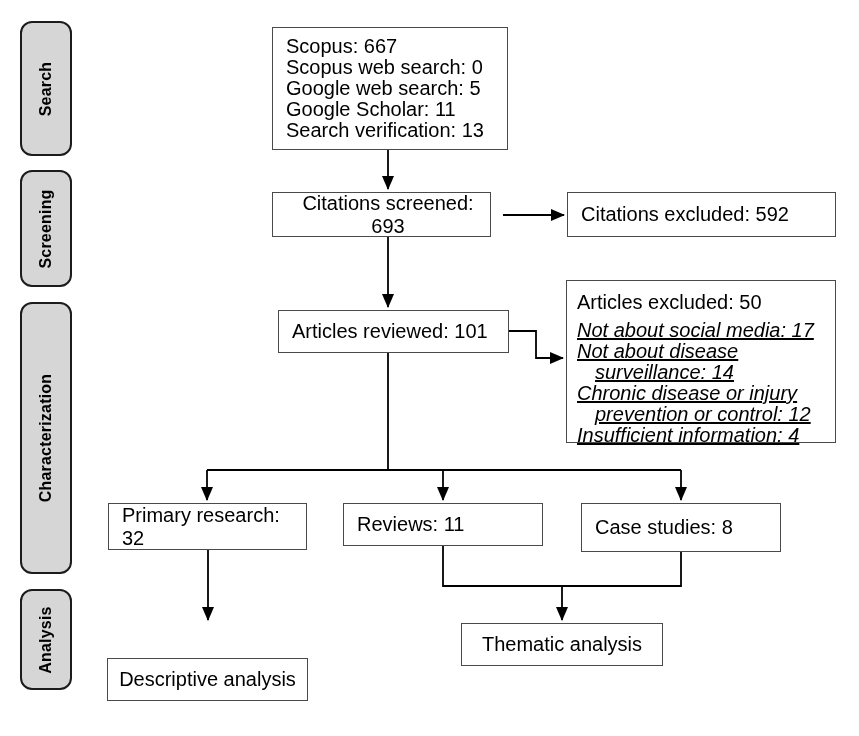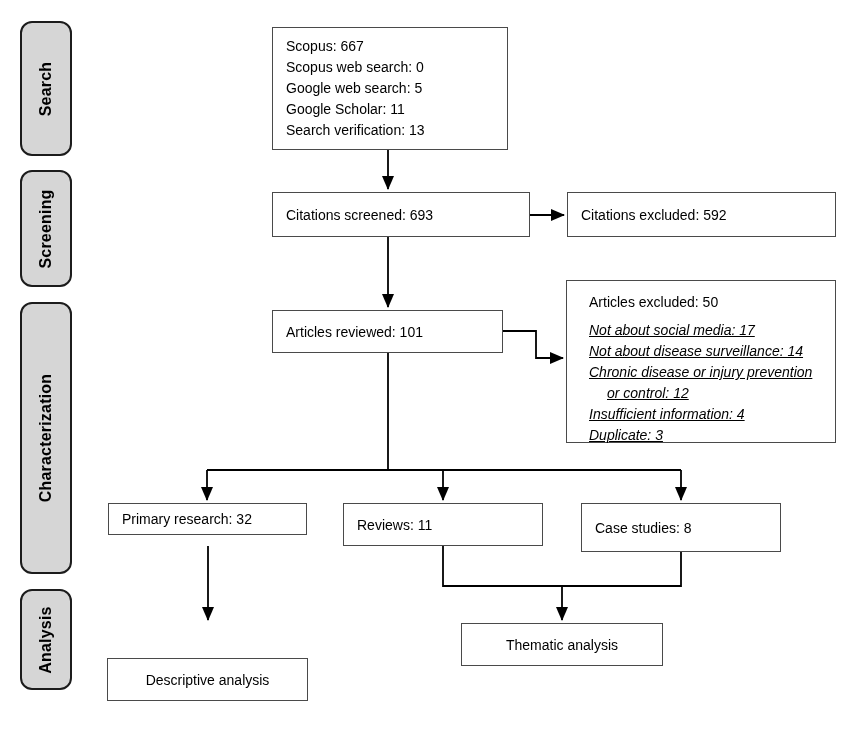--- a/index.html
+++ b/index.html
@@ -50,43 +50,43 @@
   .stage.screening       { top: 170px; height: 117px; }
   .stage.characterization{ top: 302px; height: 272px; }
   .stage.analysis        { top: 589px; height: 101px; }
 
   .fbox {
     position: absolute;
     box-sizing: border-box;
     background: #ffffff;
     border: 1.5px solid var(--box-border, #4a4a4a);
     color: var(--text-color, #000000);
-    font-size: 14px;
+    font-size: 20px;
   }
   .fbox.single {
     display: flex;
     align-items: center;
     padding-left: 13px;
   }
   .fbox.centered {
     display: flex;
     align-items: center;
     justify-content: center;
     padding-left: 0;
   }
   .fbox.multiline {
     padding: 8px 8px 0 13px;
     line-height: 21px;
   }
   .box-search-results   { left: 272px; top: 27px;  width: 236px; height: 123px; }
-  .box-citations-screened { left: 272px; top: 192px; width: 258px; height: 45px; }
+  .box-citations-screened { left: 272px; top: 192px; width: 219px; height: 45px; text-align: center; }
   .box-citations-excluded { left: 567px; top: 192px; width: 269px; height: 45px; }
-  .box-articles-reviewed  { left: 272px; top: 310px; width: 231px; height: 43px; }
-  .box-articles-excluded  { left: 566px; top: 280px; width: 270px; height: 163px; padding: 11px 8px 0 22px; line-height: 21px; }
-  .box-primary-research { left: 108px; top: 503px; width: 199px; height: 32px; }
+  .box-articles-reviewed  { left: 278px; top: 310px; width: 231px; height: 43px; }
+  .box-articles-excluded  { left: 566px; top: 280px; width: 270px; height: 163px; padding: 11px 8px 0 10px; line-height: 21px; }
+  .box-primary-research { left: 108px; top: 503px; width: 199px; height: 47px; }
   .box-reviews          { left: 343px; top: 503px; width: 200px; height: 43px; }
   .box-case-studies     { left: 581px; top: 503px; width: 200px; height: 49px; }
   .box-descriptive      { left: 107px; top: 658px; width: 201px; height: 43px; }
   .box-thematic         { left: 461px; top: 623px; width: 202px; height: 43px; }
 
   .excluded-header { margin-bottom: 7px; }
   .reason {
     font-style: italic;
     padding-left: 18px;
     text-indent: -18px;
@@ -152,21 +152,20 @@
   <div class="fbox single box-articles-reviewed">
     <span>Articles reviewed: 101</span>
   </div>
 
   <div class="fbox box-articles-excluded">
     <div class="excluded-header">Articles excluded: 50</div>
     <div class="reason">Not about social media: 17</div>
     <div class="reason">Not about disease surveillance: 14</div>
     <div class="reason">Chronic disease or injury prevention or control: 12</div>
     <div class="reason">Insufficient information: 4</div>
-    <div class="reason">Duplicate: 3</div>
   </div>
 
   <div class="fbox single box-primary-research">
     <span>Primary research: 32</span>
   </div>
 
   <div class="fbox single box-reviews">
     <span>Reviews: 11</span>
   </div>
 

